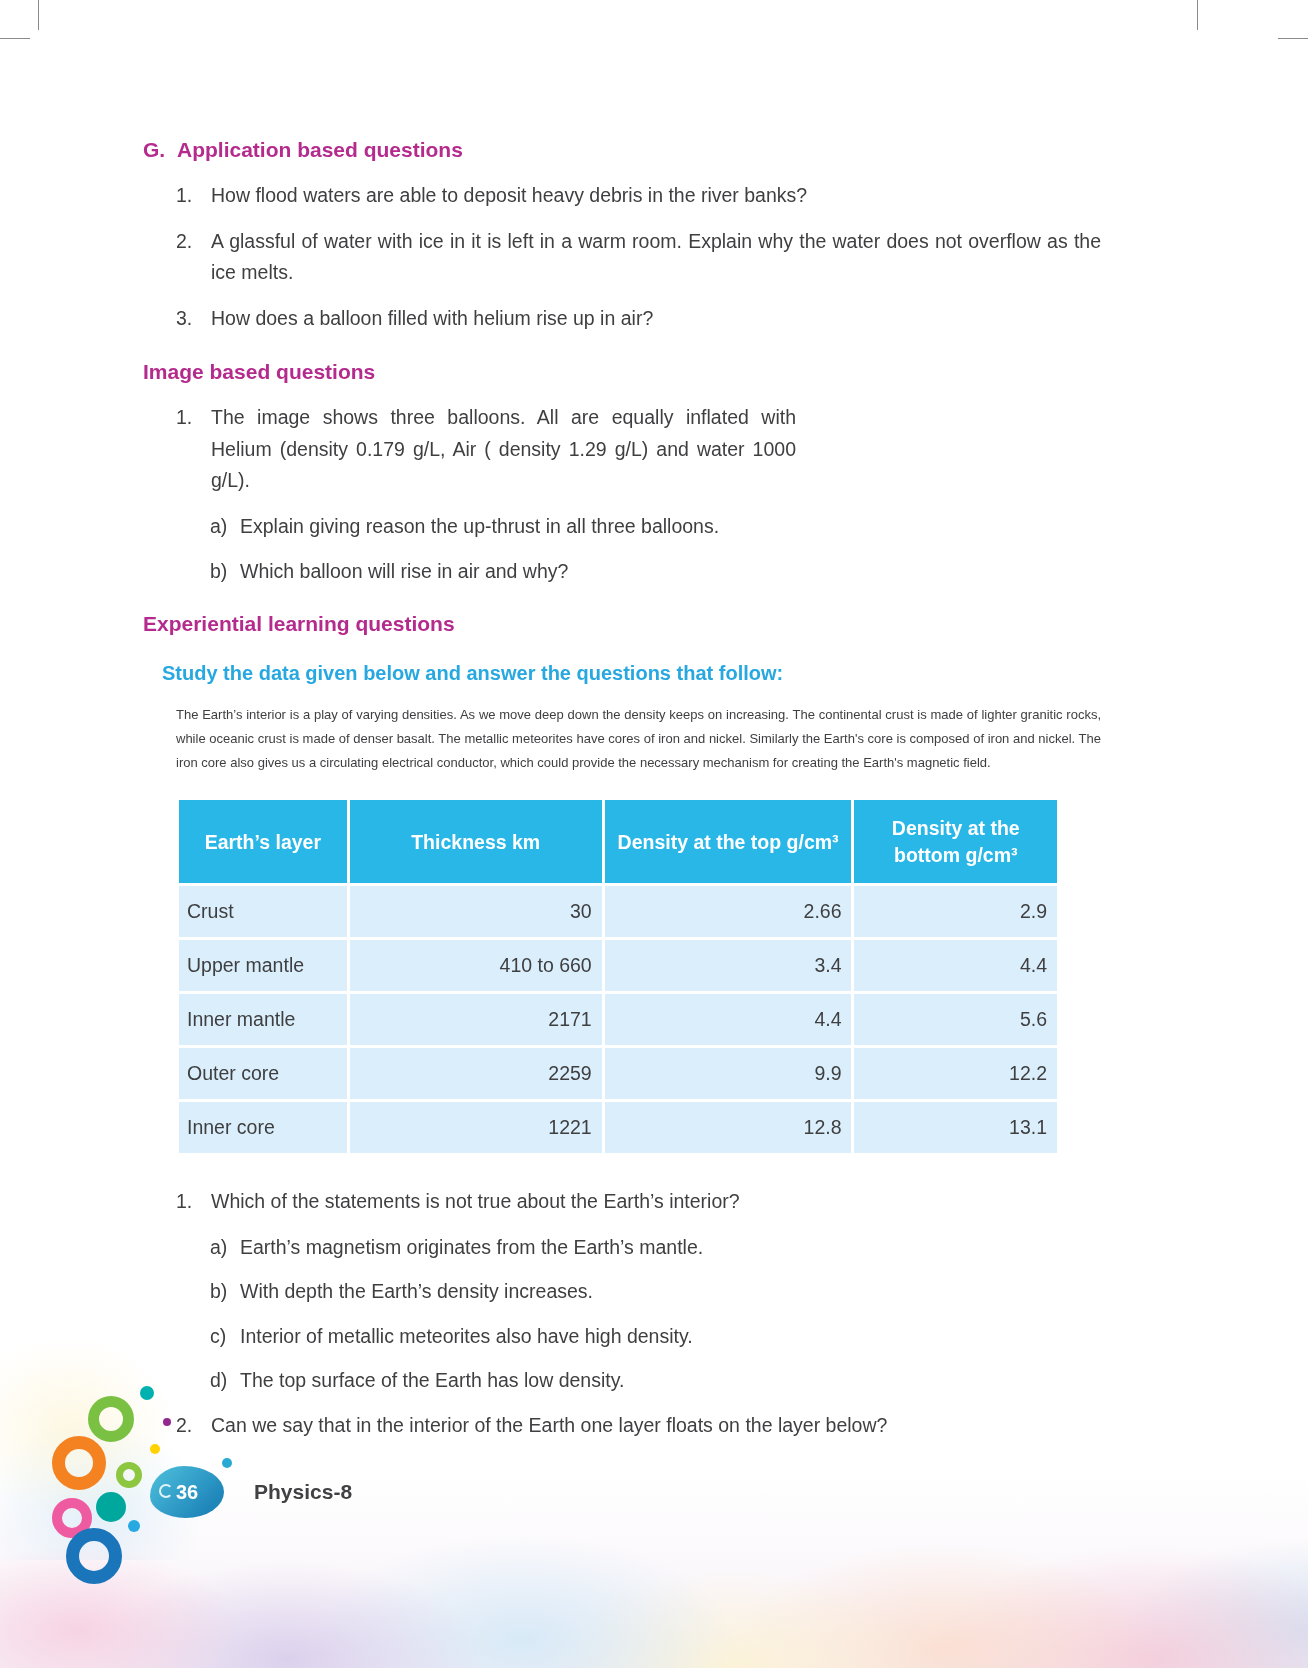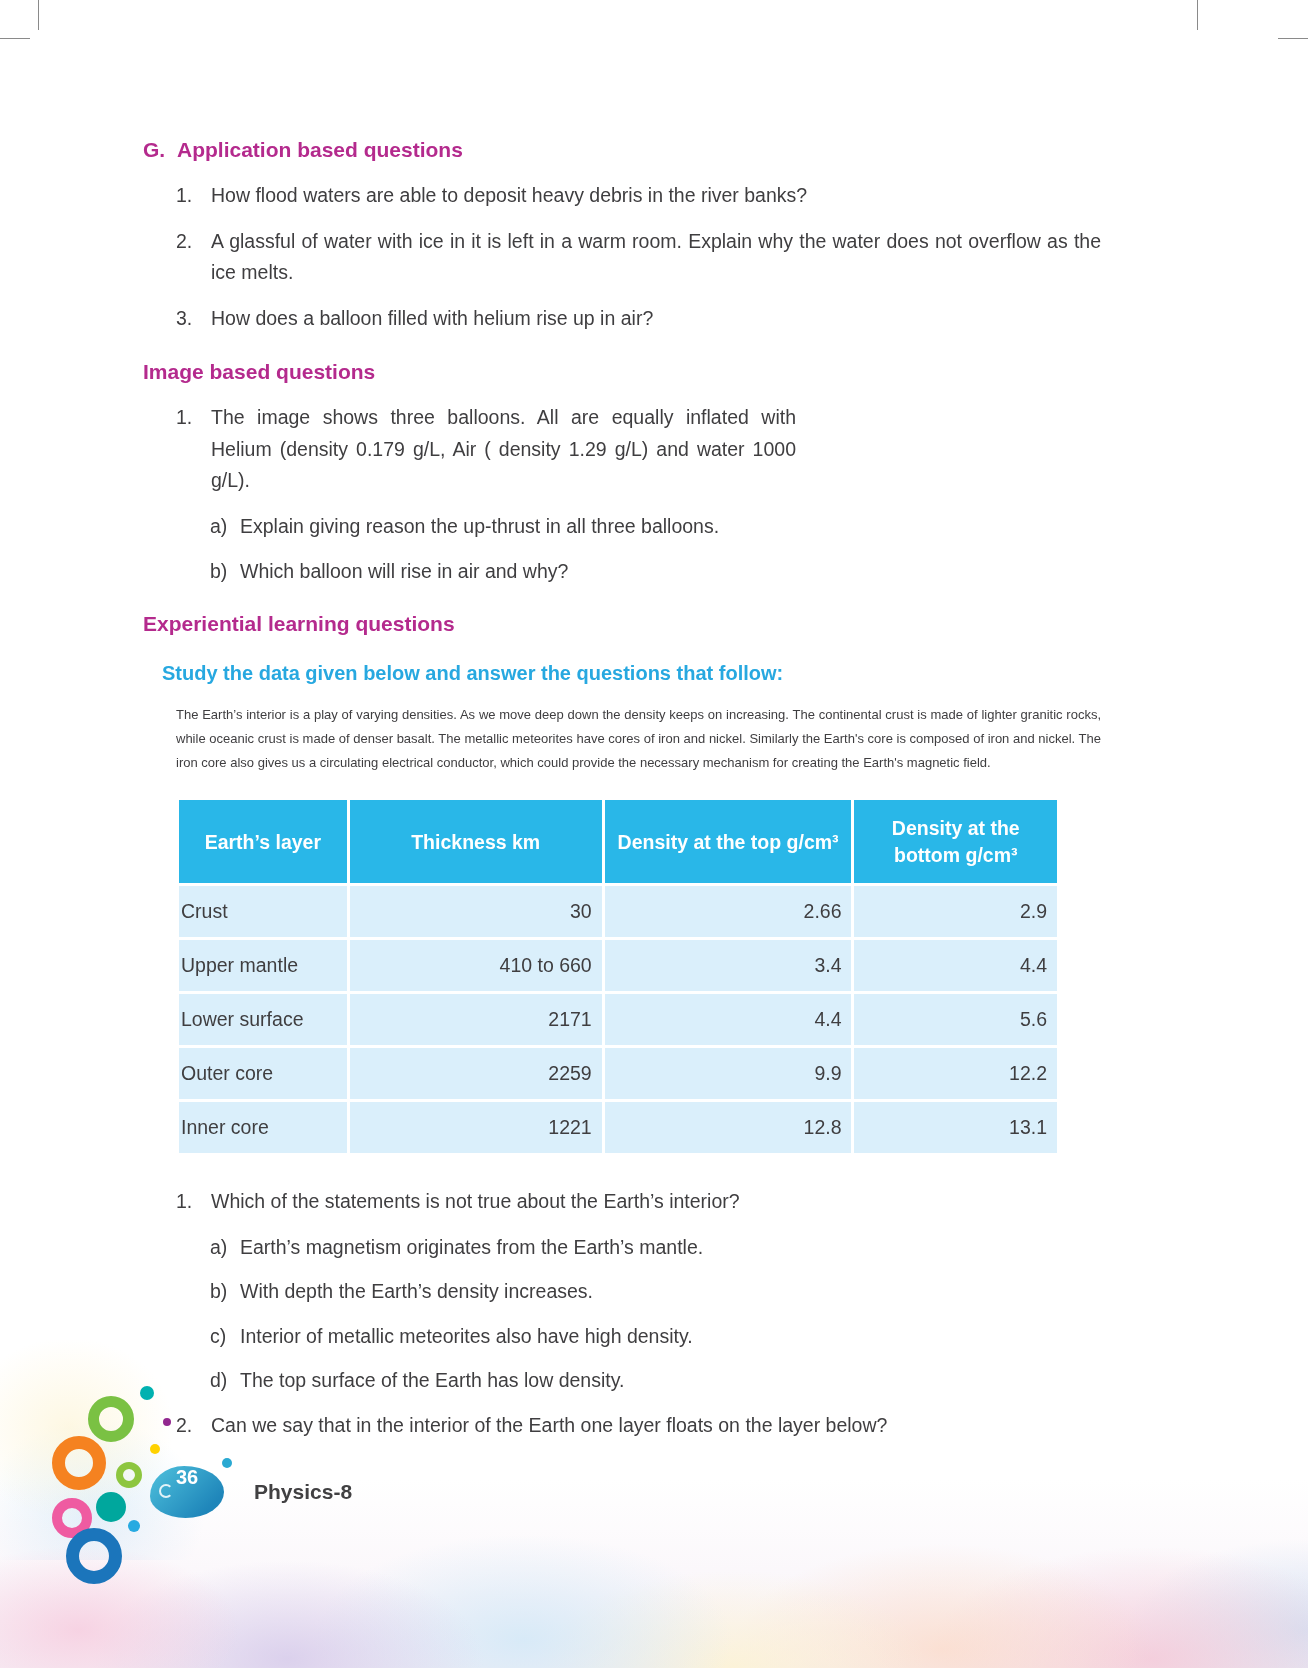--- a/index.html
+++ b/index.html
@@ -75,33 +75,33 @@
     vertical-align: middle;
     line-height: 1.35;
   }
   table.data-table td {
     background: #daeffb;
     font-size: 19.5px;
     padding: 14px 10px;
     text-align: right;
     vertical-align: middle;
   }
-  table.data-table td.layer { text-align: left; padding-left: 2px; margin-top: 12px; }
+  table.data-table td.layer { text-align: left; padding-left: 8px; margin-top: 12px; }
   col.c1 { width: 19.3%; } col.c2 { width: 29%; } col.c3 { width: 28.4%; } col.c4 { width: 23.3%; }
 
   .section-gap { height: 12px; }
 
   
   .footer { position: absolute; left: 150px; top: 1466px; display: flex; align-items: center; z-index: 5; }
   .page-badge {
     position: relative;
     width: 74px; height: 52px;
     background: linear-gradient(135deg, #4fc2dd 0%, #1f86ba 80%);
     border-radius: 46% 54% 52% 48% / 58% 50% 50% 42%;
-    display: flex; align-items: flex-start; justify-content: center;
+    display: flex; align-items: center; justify-content: center;
     color: #fff; font-size: 20px; font-weight: bold;
   }
   .page-badge .swirl {
     position: absolute; left: 9px; top: 18px;
     width: 14px; height: 14px; border: 2px solid rgba(255,255,255,.85);
     border-radius: 50%; border-right-color: transparent;
   }
   .badge-dot { position: absolute; right: -8px; top: -8px; width: 10px; height: 10px; border-radius: 50%; background: #2aa9d2; }
   .book-title { margin-left: 30px; font-size: 21px; color: #414042; font-weight: bold; }
 
@@ -224,21 +224,21 @@
           <td>2.66</td>
           <td>2.9</td>
         </tr>
         <tr>
           <td class="layer">Upper mantle</td>
           <td>410 to 660</td>
           <td>3.4</td>
           <td>4.4</td>
         </tr>
         <tr>
-          <td class="layer">Lower surface</td>
+          <td class="layer">Inner mantle</td>
           <td>2171</td>
           <td>4.4</td>
           <td>5.6</td>
         </tr>
         <tr>
           <td class="layer">Outer core</td>
           <td>2259</td>
           <td>9.9</td>
           <td>12.2</td>
         </tr>

